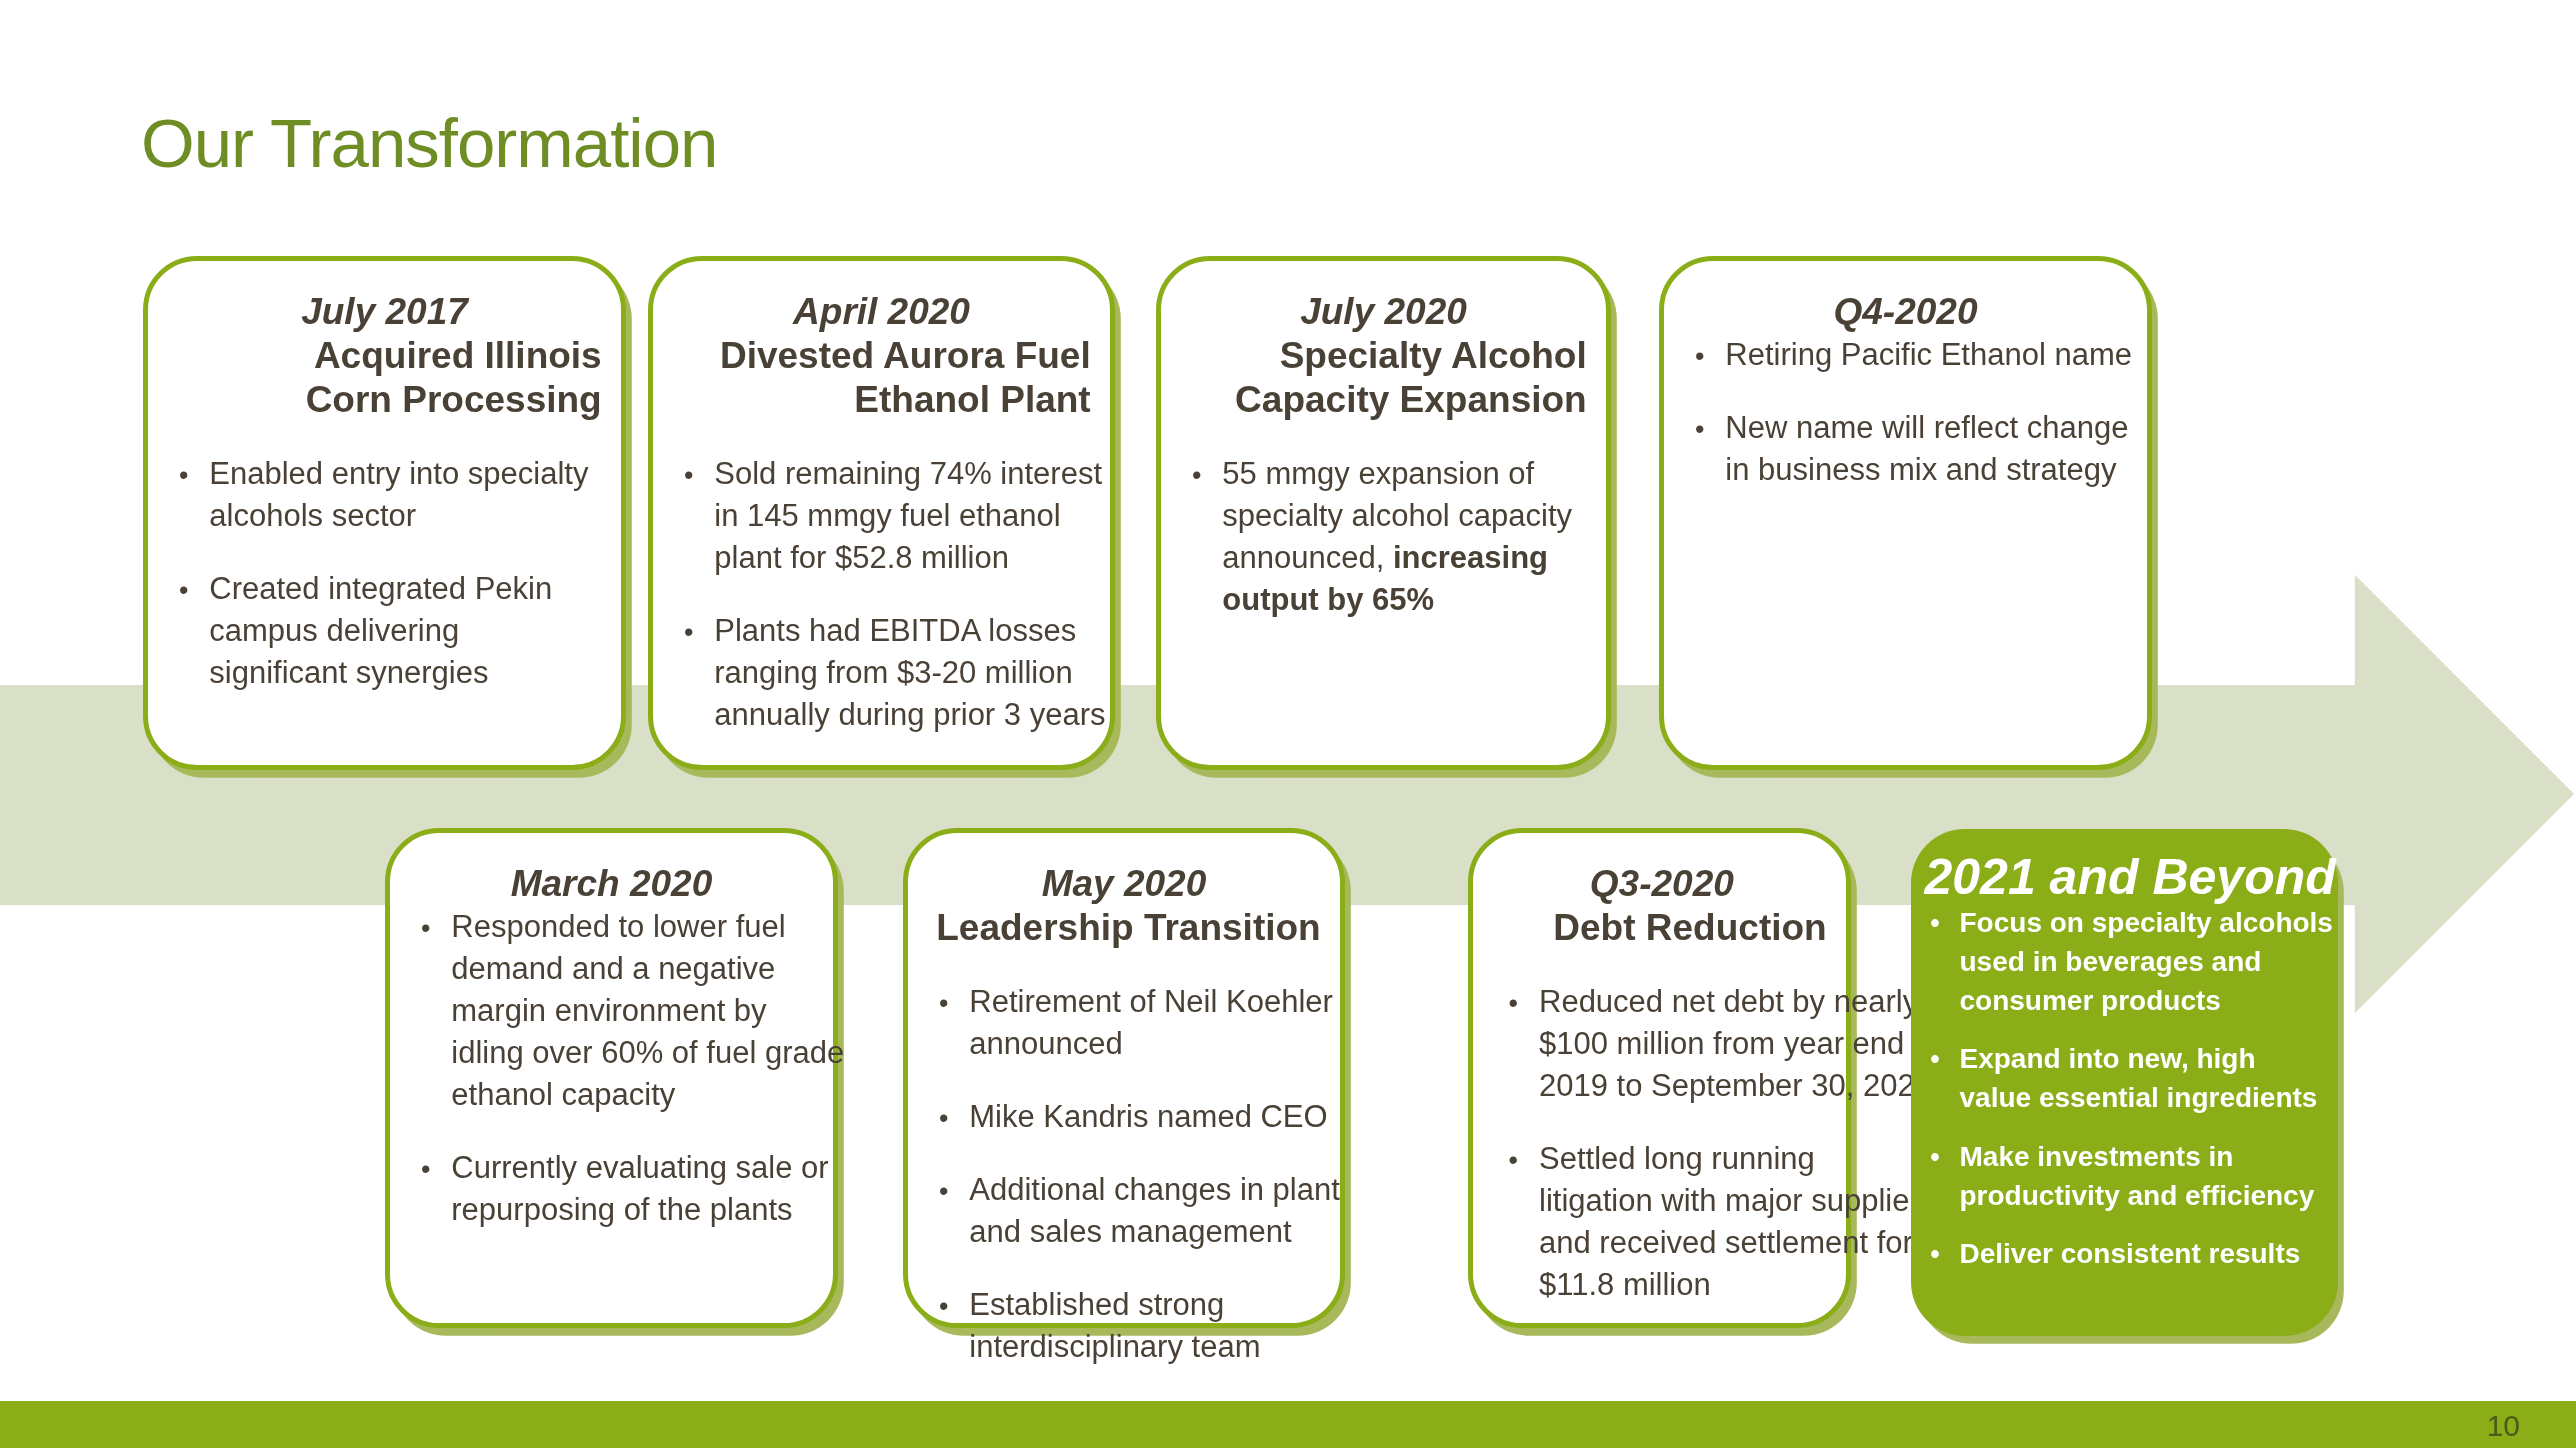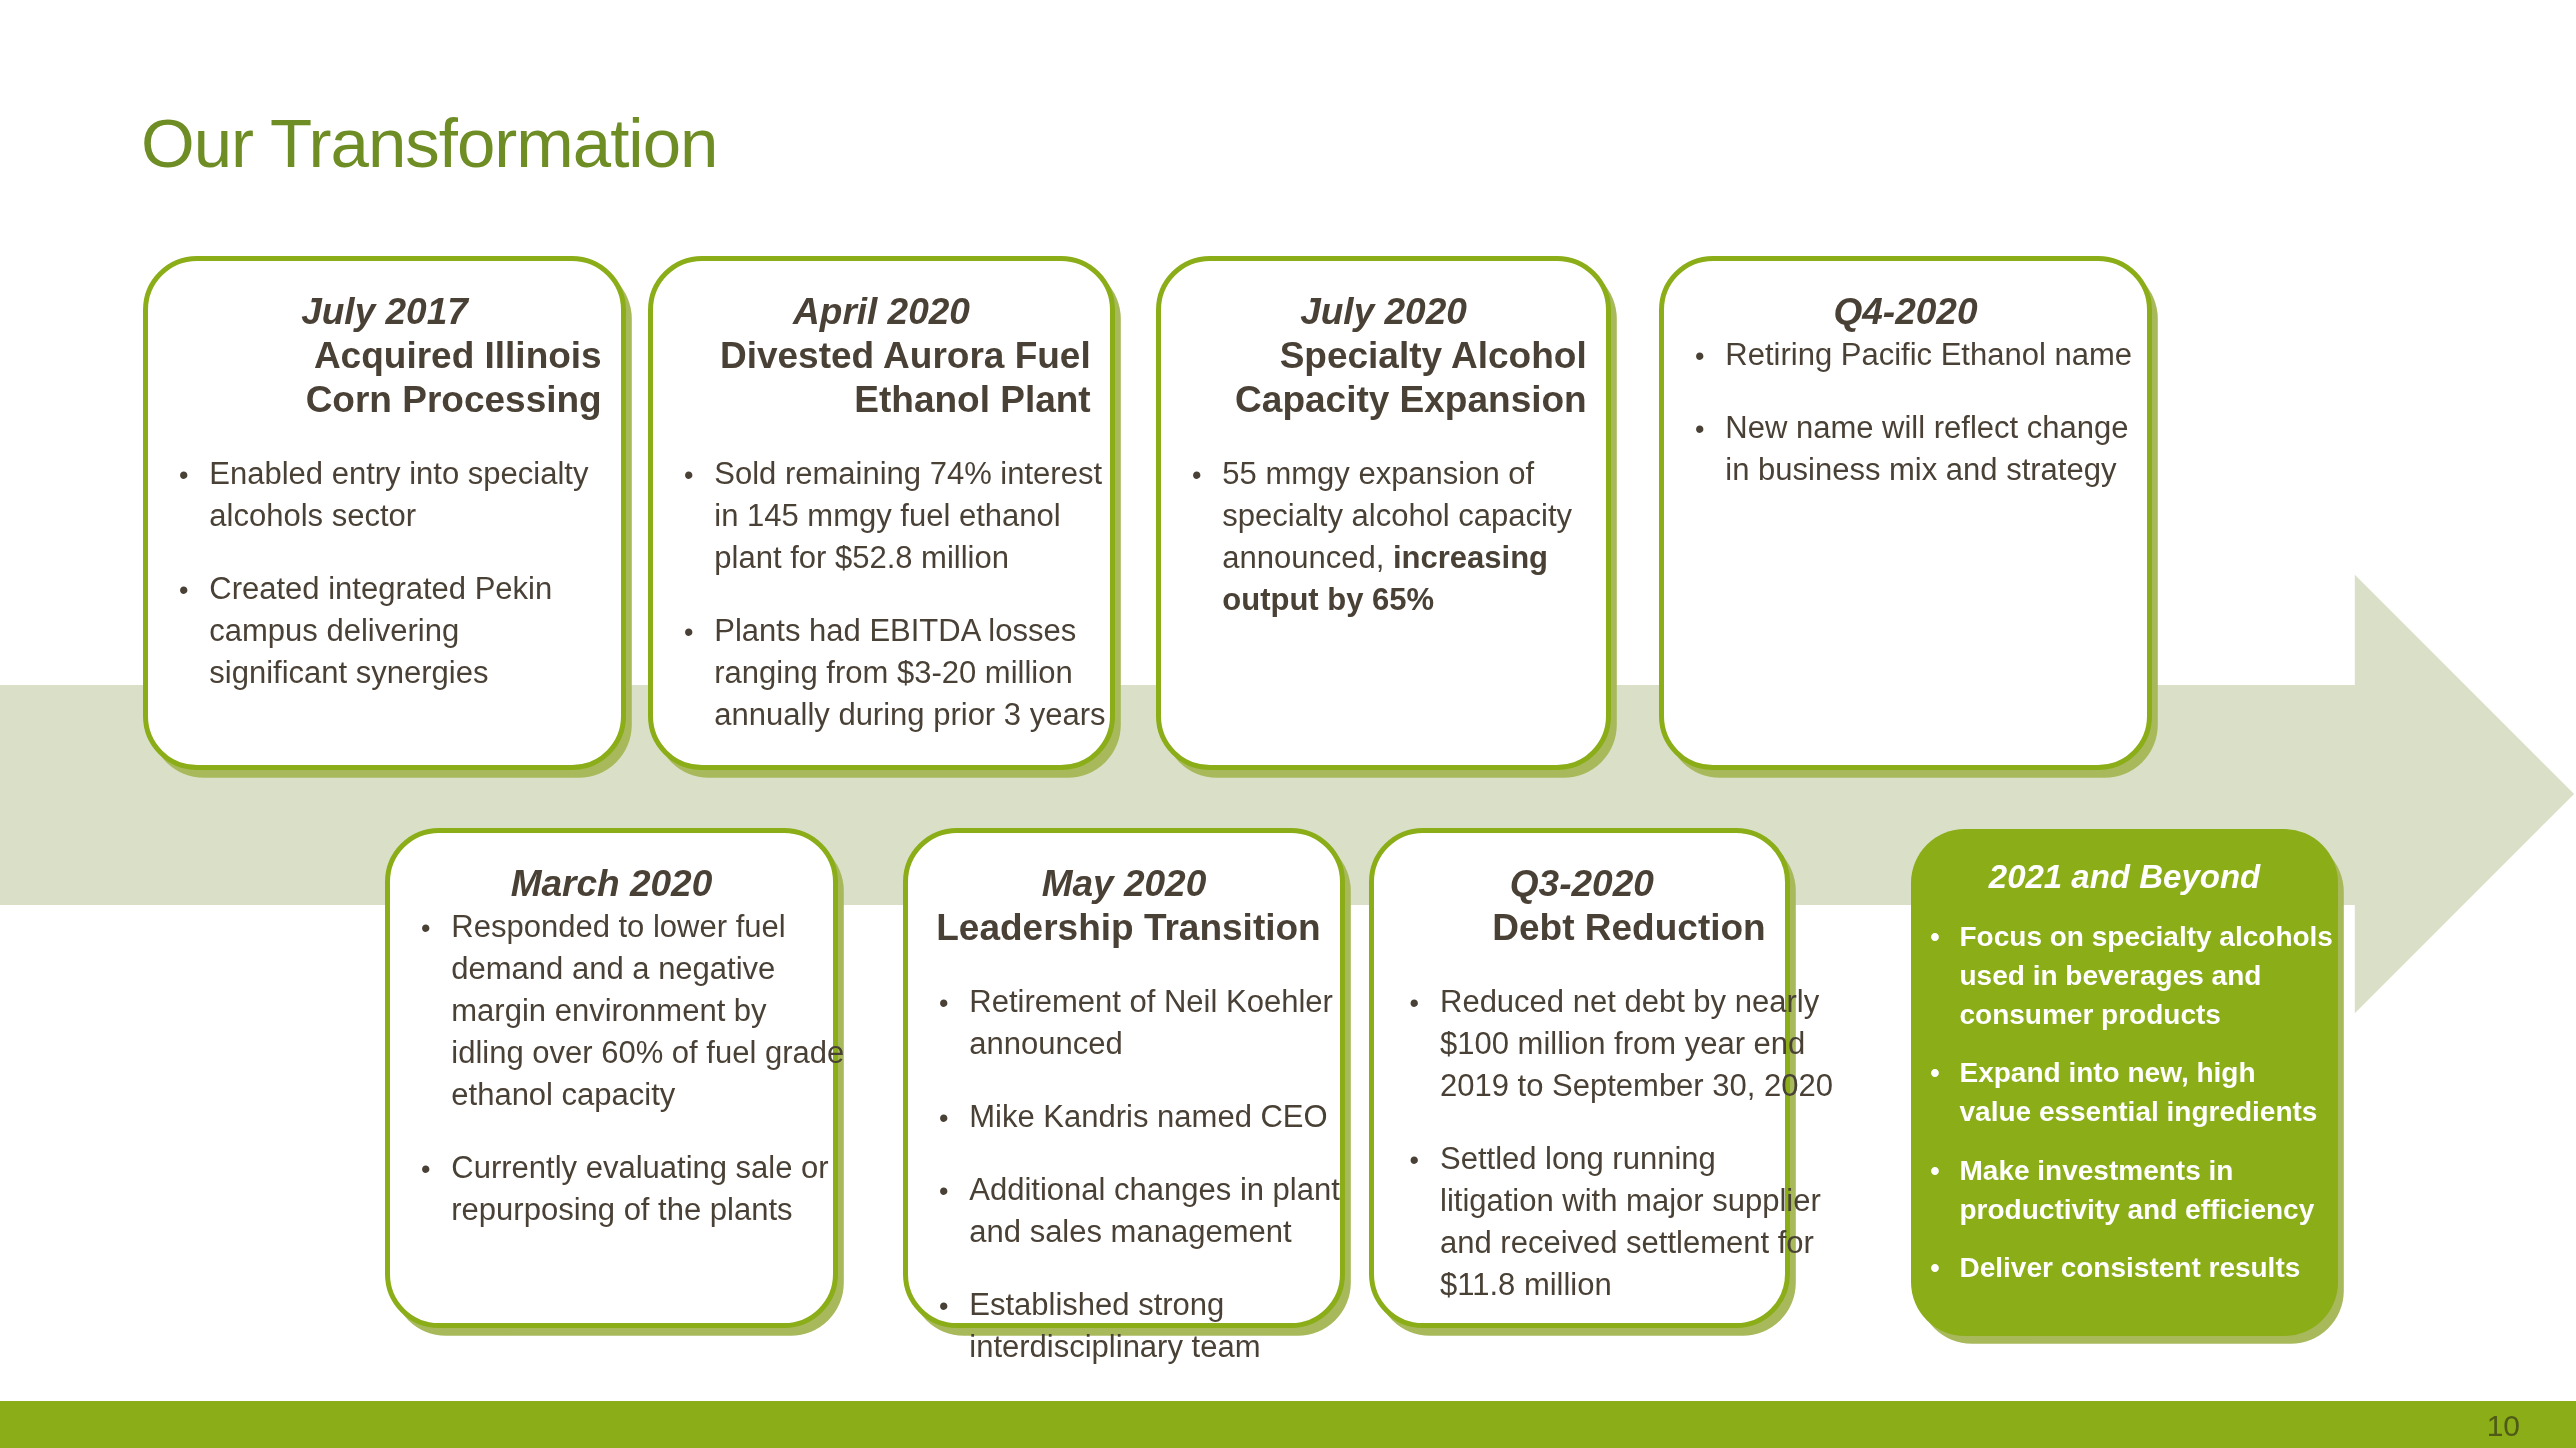--- a/index.html
+++ b/index.html
@@ -36,32 +36,32 @@
     background:var(--accent);
     box-shadow:6.8px 8.7px 0 -1px var(--shadow);
     padding:25px 13.5px 0 13.5px;
   }
   .box-0{left:143px;top:256px;width:483px;height:514px;}
   .box-1{left:648px;top:256px;width:467px;height:514px;}
   .box-2{left:1156px;top:256px;width:455px;height:514px;}
   .box-3{left:1659px;top:256px;width:493px;height:514px;}
   .box-4{left:385px;top:828px;width:453px;height:500px;}
   .box-5{left:903px;top:828px;width:442px;height:500px;}
-  .box-6{left:1369px;top:828px;width:421px;height:500px;padding-left:24px;}
+  .box-6{left:1468px;top:828px;width:383px;height:500px;padding-left:24px;}
   .box-7{left:1911px;top:829px;width:427px;height:507px;}
   .box-date{
     font-size:37px;font-weight:bold;font-style:italic;text-align:center;
     line-height:44px;color:var(--text-dark);white-space:pre;
   }
   .box-heading{
     font-size:37px;font-weight:bold;text-align:right;
     line-height:44px;color:var(--text-dark);white-space:pre;
     margin-bottom:31px;
   }
-  .solid .box-date{color:var(--white);font-size:33px;line-height:46px;margin-bottom:17px;}
+  .solid .box-date{color:var(--white);font-size:50px;line-height:46px;margin-bottom:3px;}
   .bullet-list{padding:0;margin:0;}
   .bullet{
     position:relative;padding-left:42px;margin-bottom:31px;
     font-size:31px;line-height:42px;color:var(--text-dark);white-space:pre;
   }
   .bullet-dot{
     position:absolute;left:11.6px;top:1px;font-size:27px;color:var(--text-dark);
   }
   .solid .bullet{
     padding-left:35px;margin-bottom:19.3px;font-size:28px;line-height:39px;

